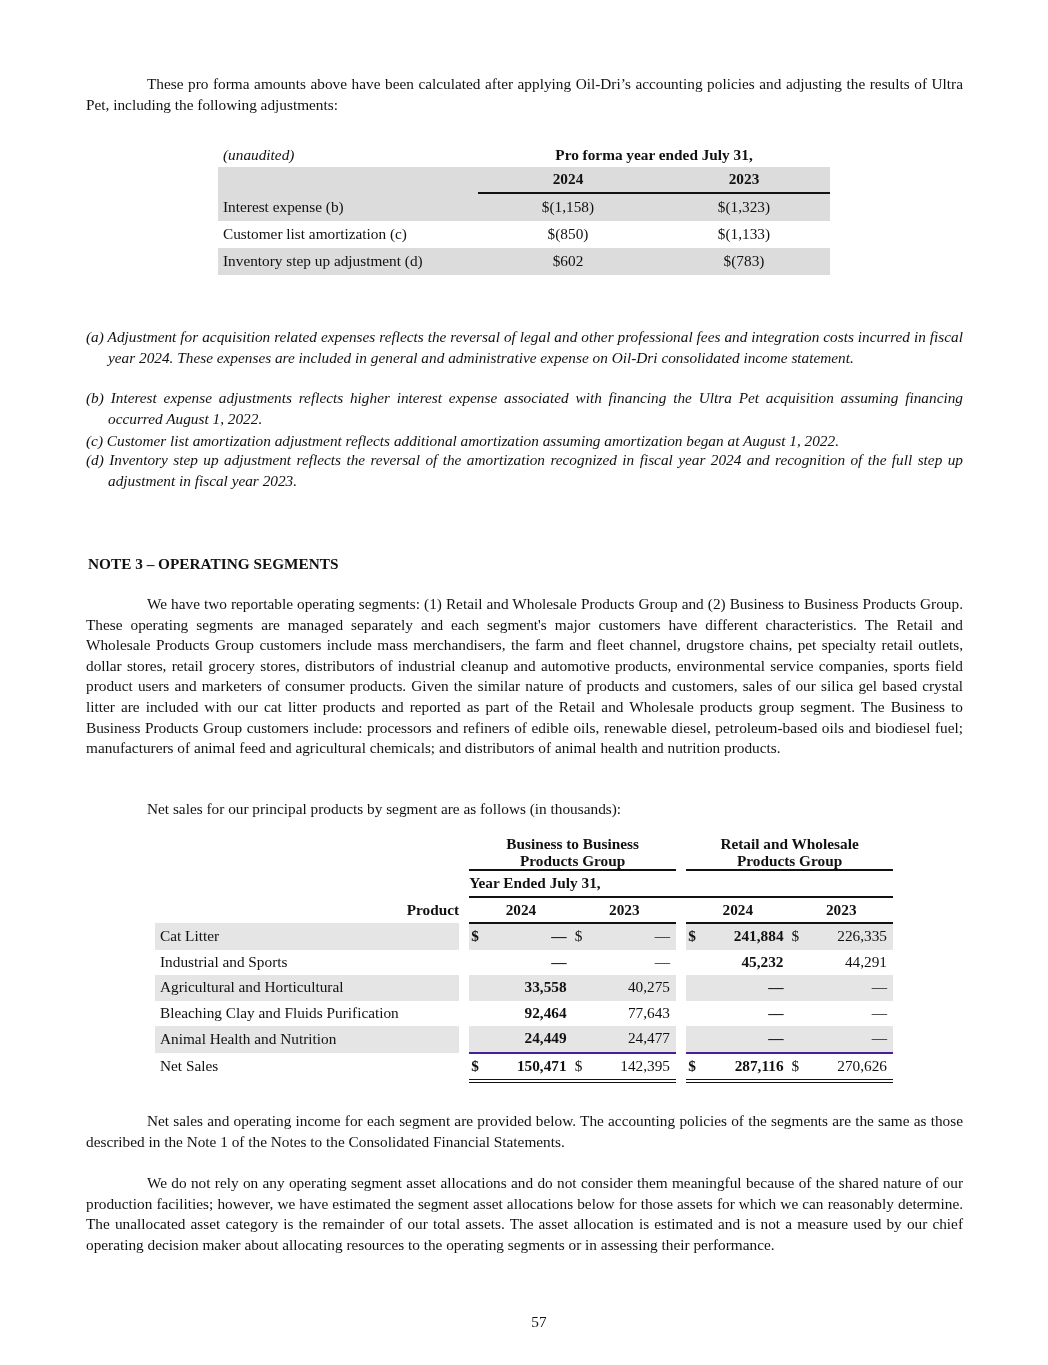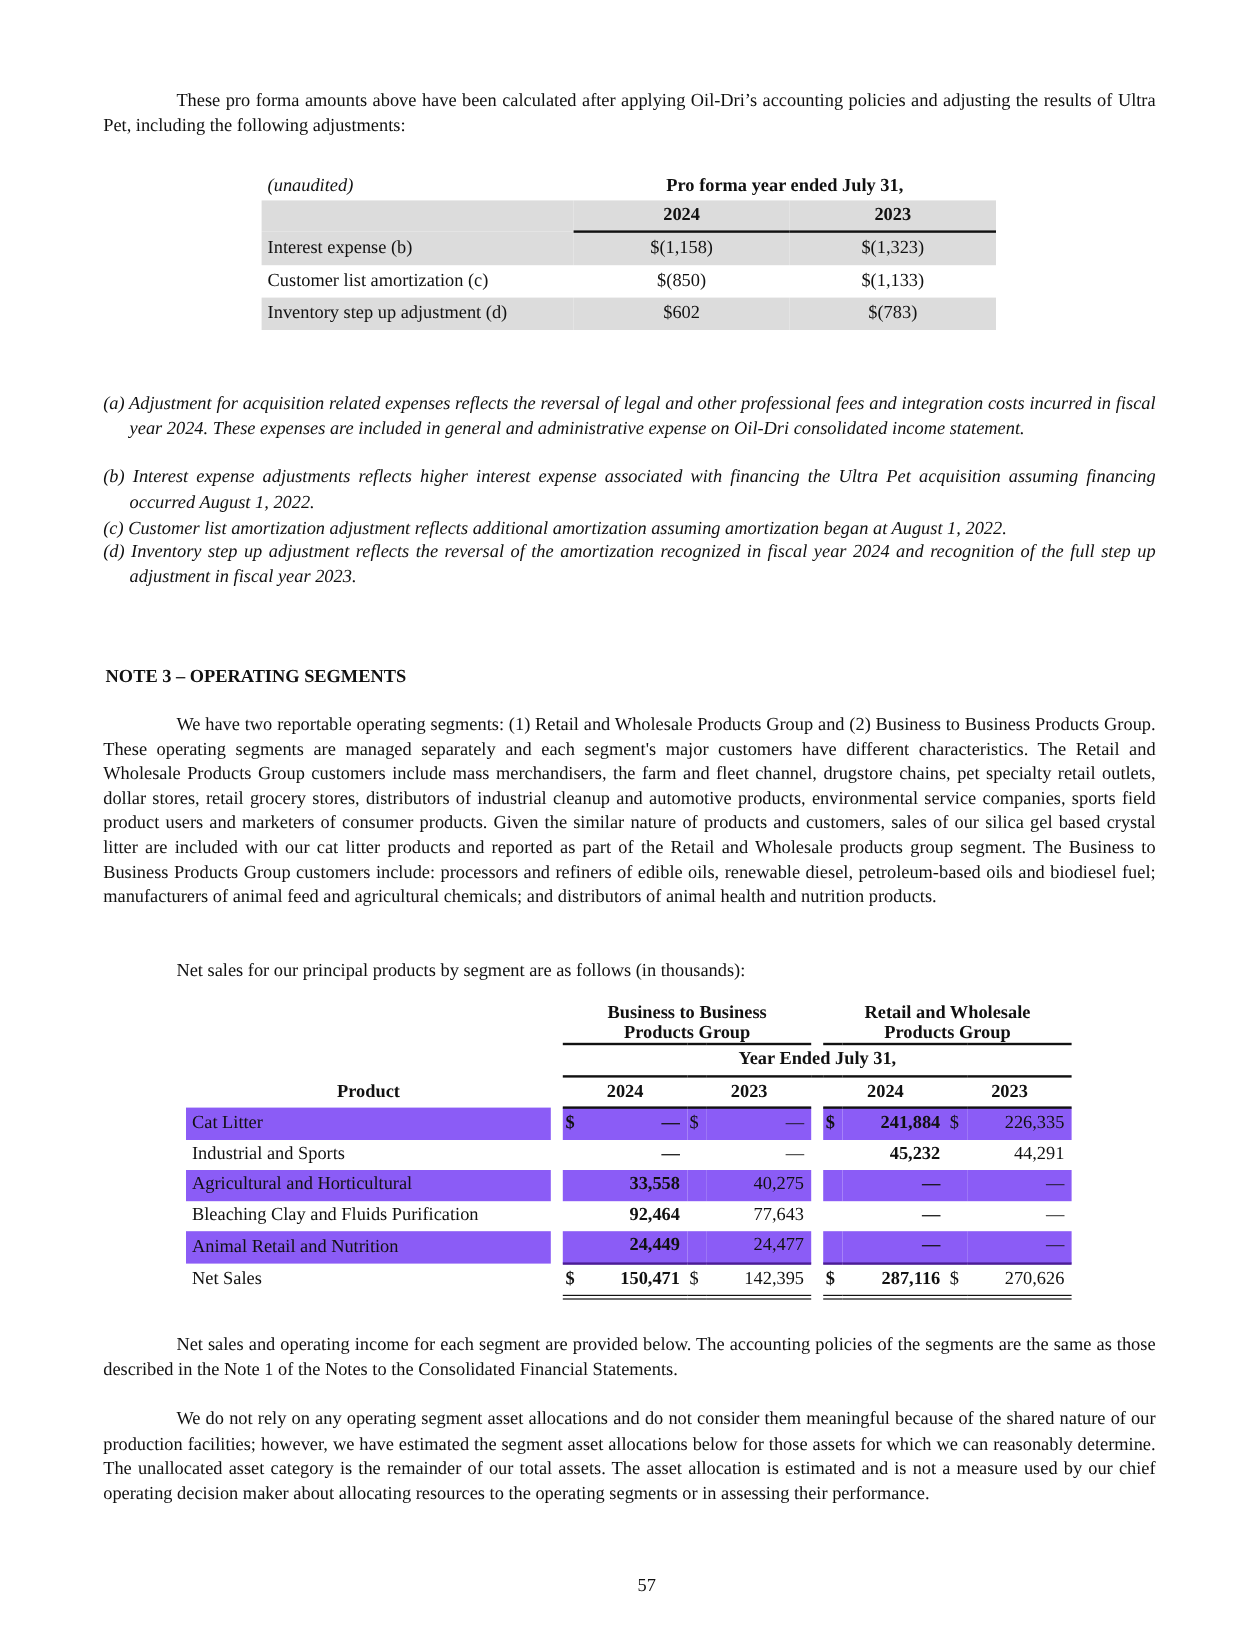--- a/index.html
+++ b/index.html
@@ -18,33 +18,33 @@
   .pf .shade td { background: #dcdcdc; }
   .pf .hdr1 td { height: 24px; }
   .pf .yr td { font-weight: bold; height: 25px; }
   .pf .yr td.ul { border-bottom: 2px solid #111; }
   
   .fn { position: absolute; left: 86px; width: 877px; margin: 0; text-align: justify; text-align-last: left; padding-left: 22px; text-indent: -22px; box-sizing: border-box; font-style: italic; }
   
   .seg { position: absolute; left: 155px; top: 833px; width: 738px; border-collapse: collapse; }
   .seg td { padding: 0; height: 25.5px; white-space: nowrap; }
   .seg .b { font-weight: bold; }
-  .seg .shade td { background: #8b5cf6; }
+  .seg .shade td { background: #e5e5e5; }
   .seg .shade td.gap, .seg tr td.gap { background: transparent; }
   .seg td.lab { padding-left: 5px; }
   .seg td.cur { padding-left: 2px; width: 14px; }
   .seg td.num { text-align: right; padding-right: 6px; }
   .seg td.gap { width: 10px; }
   .seg .grp td { text-align: center; font-weight: bold; line-height: 17px; height: 36px; vertical-align: bottom; }
   .seg .grp td.ulc { border-bottom: 2px solid #111; }
-  .seg .yearhdr td { text-align: center; font-weight: bold; height: 25px; }
+  .seg .yearhdr td { text-align: left; font-weight: bold; height: 25px; }
   .seg .yearhdr td.ulc { border-bottom: 2px solid #111; }
   .seg .yrs td { font-weight: bold; text-align: center; height: 24px; }
   .seg .yrs td.ulc { border-bottom: 2px solid #111; }
-  .seg .yrs td.prod { text-align: center; }
+  .seg .yrs td.prod { text-align: right; }
   .seg .total td.dbl { border-bottom: 4px double #111; }
   .seg .lastrow td.sul { border-bottom: 2px solid #4c1d95; }
   .pageno { position: absolute; top: 1297px; left: 0; width: 1048px; text-align: center; margin: 15px; }
 </style>
 </head>
 <body>
 
 <p class="p indent" style="top:74px">These pro forma amounts above have been calculated after applying Oil-Dri’s accounting policies and adjusting the results of Ultra Pet, including the following adjustments:</p>
 
 <table class="pf">
@@ -157,21 +157,21 @@
         <td class="num b">92,464</td>
     <td class="cur"></td>
         <td class="num">77,643</td>
     <td class="gap"></td>
     <td class="cur b"></td>
         <td class="num b">—</td>
     <td class="cur"></td>
         <td class="num">—</td>
   </tr>
   <tr class="shade lastrow">
-    <td class="lab">Animal Retail and Nutrition</td>
+    <td class="lab">Animal Health and Nutrition</td>
         <td class="gap"></td>
     <td class="cur b sul"></td>
         <td class="num b sul">24,449</td>
     <td class="cur sul"></td>
         <td class="num sul">24,477</td>
     <td class="gap"></td>
     <td class="cur b sul"></td>
         <td class="num b sul">—</td>
     <td class="cur sul"></td>
         <td class="num sul">—</td>

